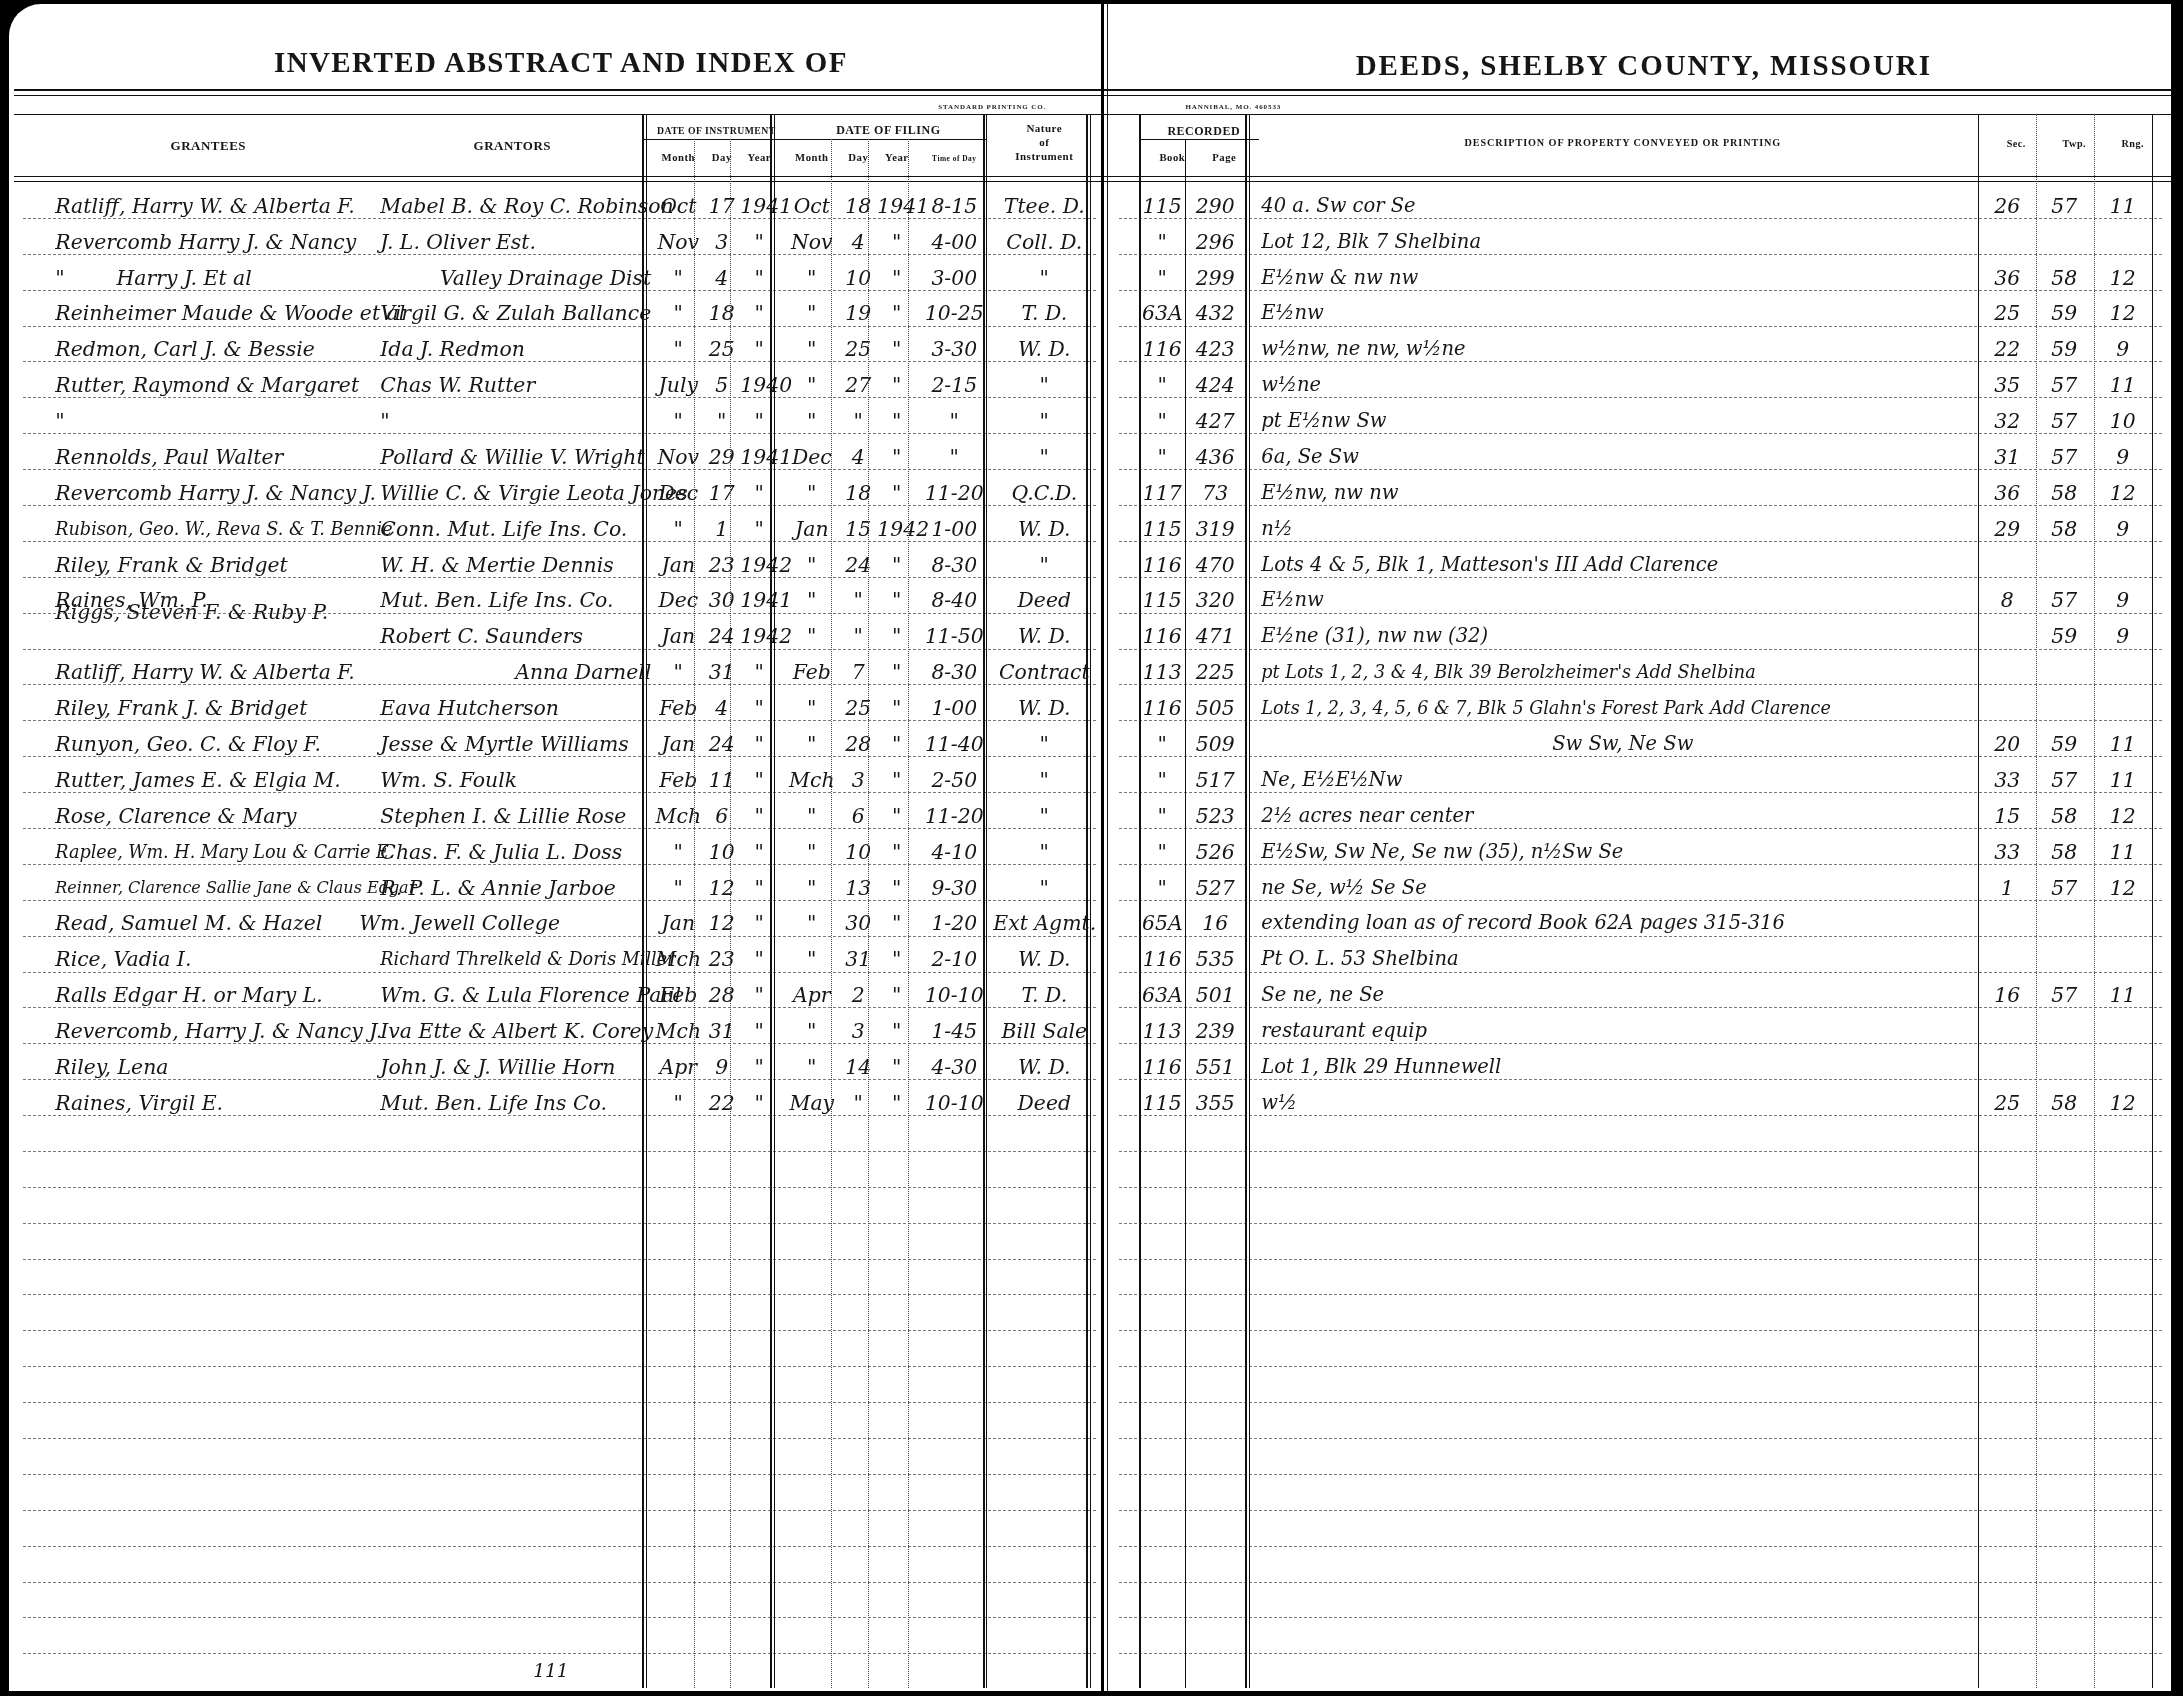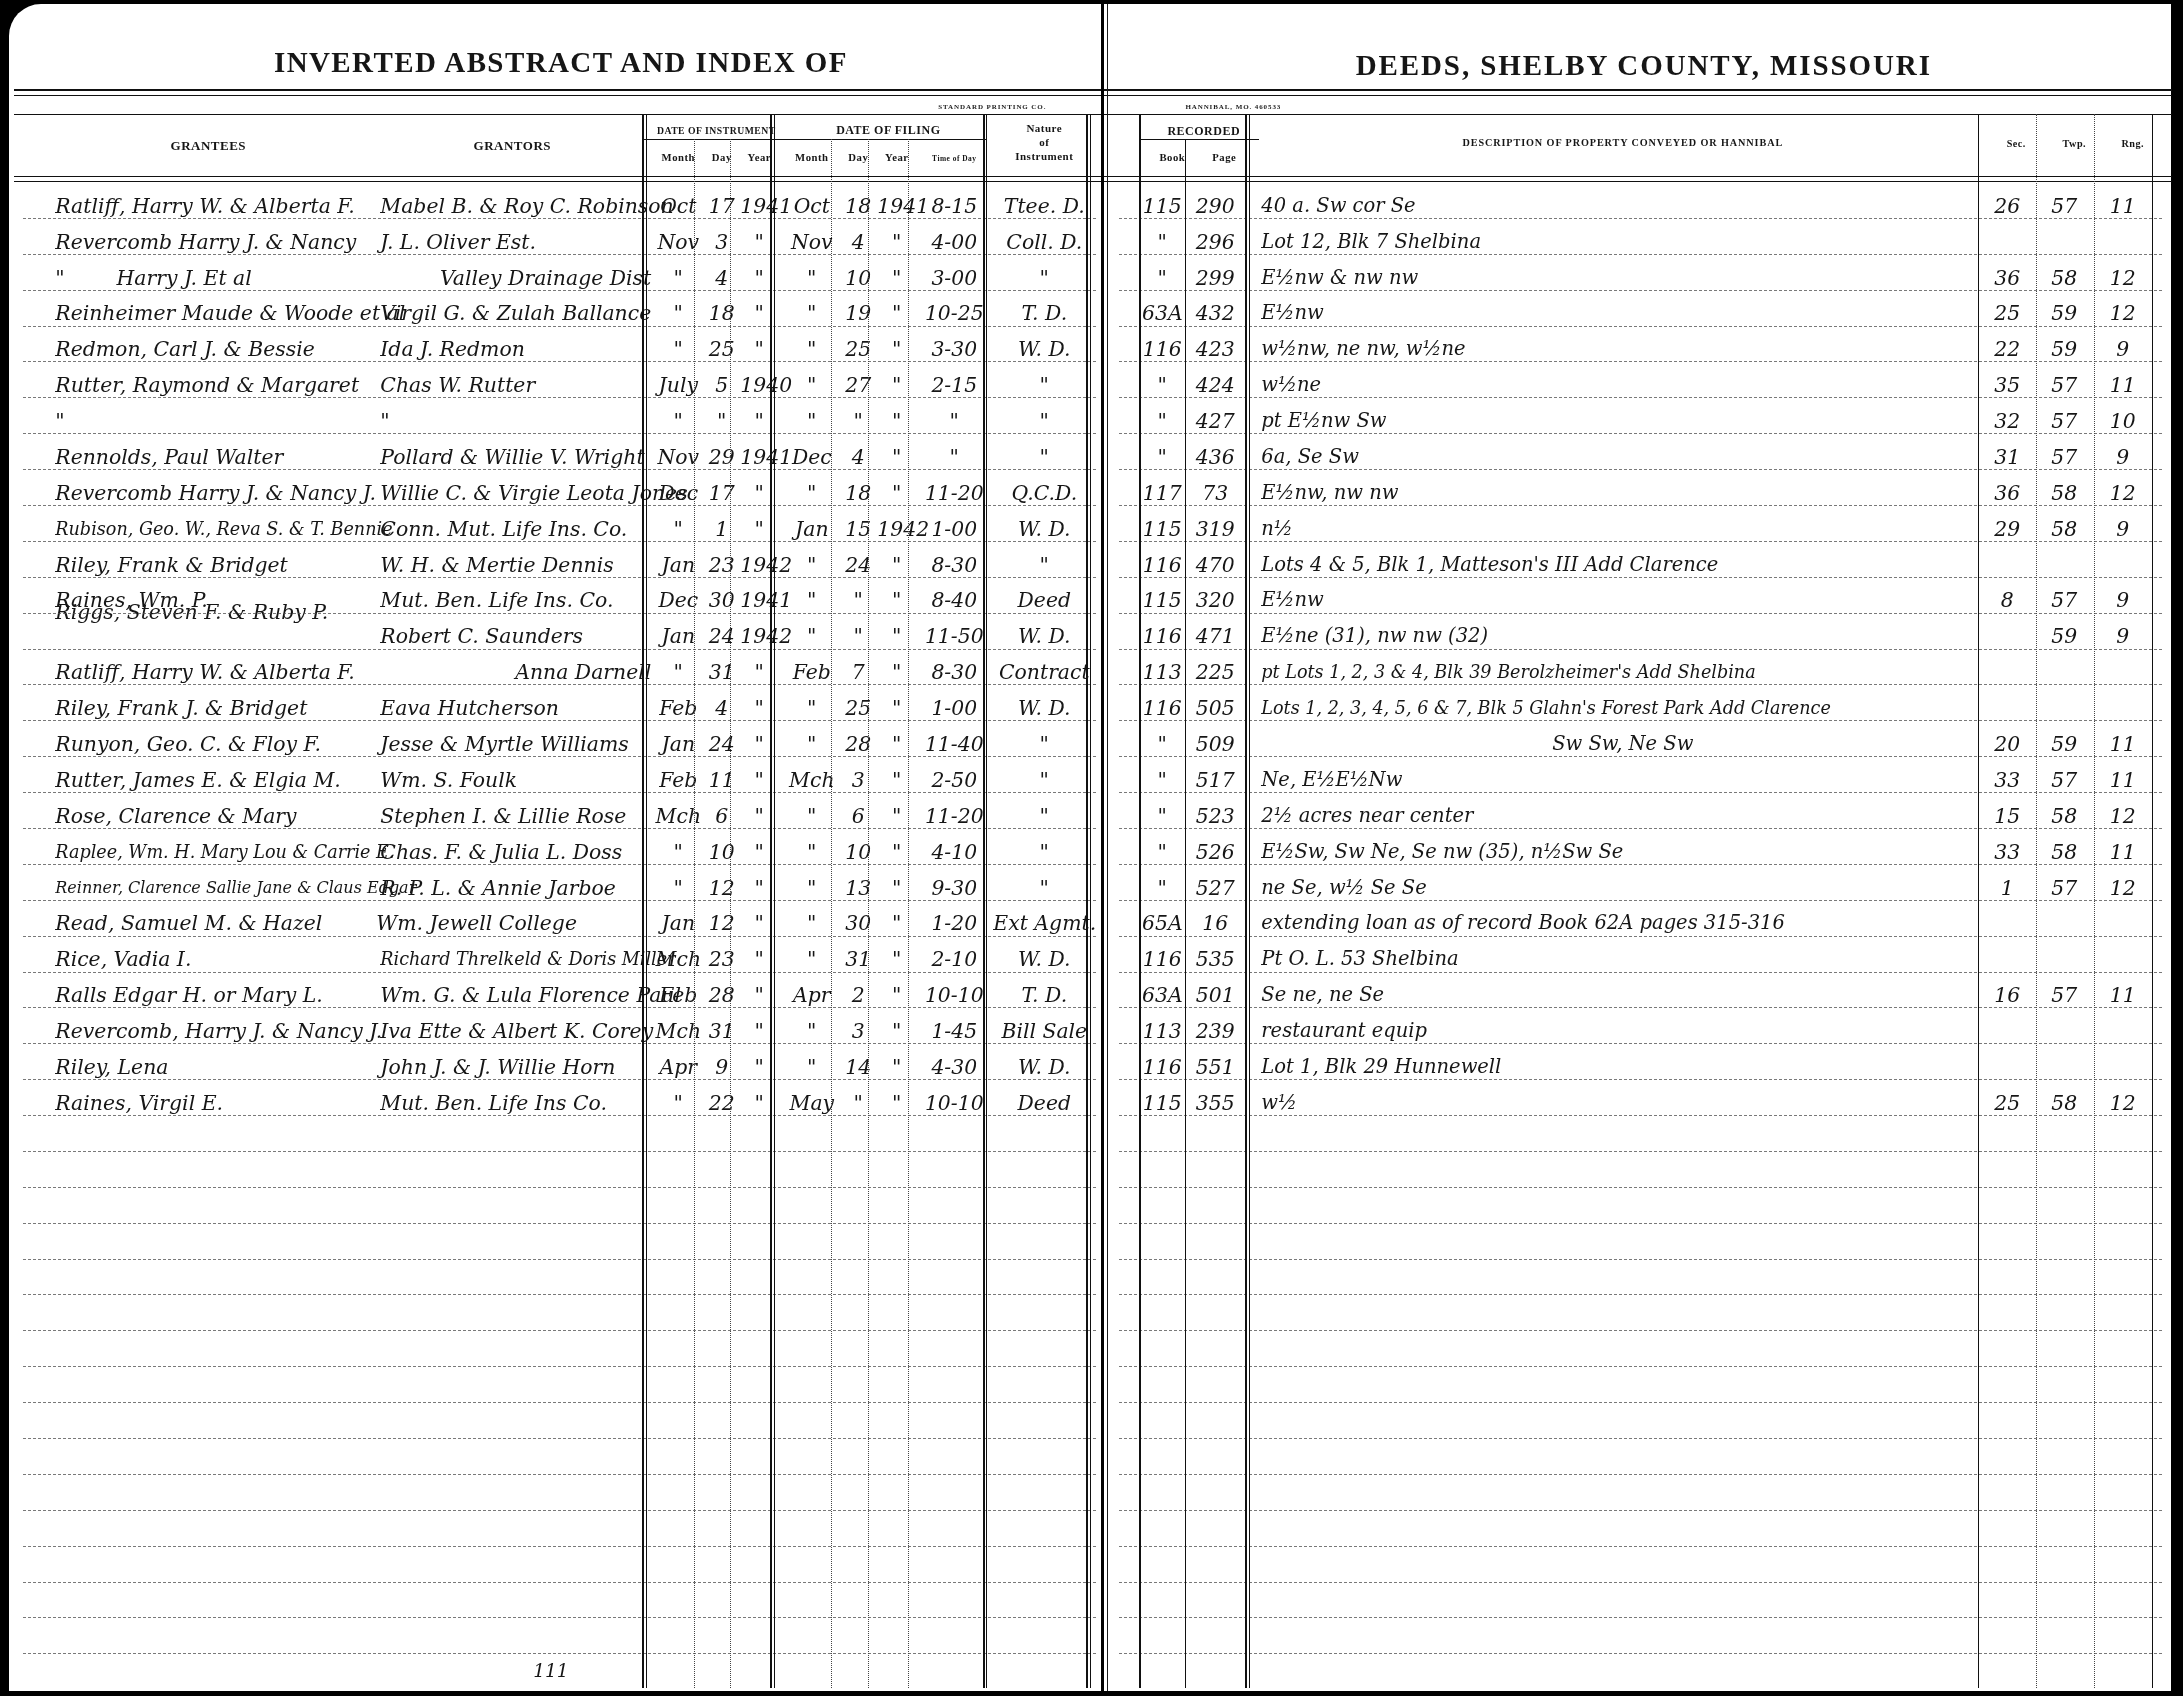--- a/index.html
+++ b/index.html
@@ -42,21 +42,21 @@
     <div class="abs colhead" style="left:831px;top:147px;width:36px;font-size:10.7px;">Day</div>
     <div class="abs colhead" style="left:868px;top:147px;width:39px;font-size:10.7px;">Year</div>
     <div class="abs colhead" style="left:908px;top:150px;width:74px;font-size:7.4px;">Time of Day</div>
     <div class="abs colhead natwrap" style="left:984px;top:117px;width:102px;font-size:11px;">Nature
 of
 Instrument</div>
 
     <div class="abs colhead" style="left:1140px;top:120px;width:109px;font-size:12px;">RECORDED</div>
     <div class="abs colhead" style="left:1141px;top:147px;width:44px;font-size:10.7px;">Book</div>
     <div class="abs colhead" style="left:1186px;top:147px;width:58px;font-size:10.7px;">Page</div>
-    <div class="abs colhead" style="left:1252px;top:133px;width:723px;font-size:10.2px;letter-spacing:0.9px;">DESCRIPTION OF PROPERTY CONVEYED OR HANNIBAL</div>
+    <div class="abs colhead" style="left:1252px;top:133px;width:723px;font-size:10.2px;letter-spacing:0.9px;">DESCRIPTION OF PROPERTY CONVEYED OR PRINTING</div>
     <div class="abs colhead" style="left:1979px;top:134px;width:56px;font-size:10.2px;">Sec.</div>
     <div class="abs colhead" style="left:2037px;top:134px;width:56px;font-size:10.2px;">Twp.</div>
     <div class="abs colhead" style="left:2095px;top:134px;width:57px;font-size:10.2px;">Rng.</div>
 
     <div class="abs hw" style="left:524px;top:1656px;font-size:18.5px;">111</div>
 
     <div id="rows">
         <div>
           <div class="cell hw" style="left: 46px; top: 182px; width: 320px; text-align: left; font-size: 20.4px;">Ratliff, Harry W. &amp; Alberta F.</div>
           <div class="cell hw" style="left: 371px; top: 182px; width: 271px; text-align: left; font-size: 20.4px;">Mabel B. &amp; Roy C. Robinson</div>
@@ -399,21 +399,21 @@
           <div class="cell hw" style="left: 984px; top: 864px; width: 102px; text-align: center; font-size: 20.4px;">"</div>
           <div class="cell hw" style="left: 1131px; top: 864px; width: 44px; text-align: center; font-size: 20.4px;">"</div>
           <div class="cell hw" style="left: 1177px; top: 864px; width: 58px; text-align: center; font-size: 20.4px;">527</div>
           <div class="cell hw" style="left: 1252px; top: 864px; width: 723px; text-align: left; font-size: 19.5px;">ne Se, w½ Se Se</div>
           <div class="cell hw" style="left: 1970px; top: 864px; width: 56px; text-align: center; font-size: 20.4px;">1</div>
           <div class="cell hw" style="left: 2027px; top: 864px; width: 56px; text-align: center; font-size: 20.4px;">57</div>
           <div class="cell hw" style="left: 2085px; top: 864px; width: 57px; text-align: center; font-size: 20.4px;">12</div>
         </div>
         <div>
           <div class="cell hw" style="left: 46px; top: 899px; width: 320px; text-align: left; font-size: 20.4px;">Read, Samuel M. &amp; Hazel</div>
-          <div class="cell hw" style="left: 367px; top: 899px; width: 271px; text-align: left; font-size: 20.4px;">Wm. Jewell College</div>
+          <div class="cell hw" style="left: 350px; top: 899px; width: 271px; text-align: left; font-size: 20.4px;">Wm. Jewell College</div>
           <div class="cell hw" style="left: 645px; top: 899px; width: 48px; text-align: center; font-size: 20.4px;">Jan</div>
           <div class="cell hw" style="left: 695px; top: 899px; width: 35px; text-align: center; font-size: 20.4px;">12</div>
           <div class="cell hw" style="left: 731px; top: 899px; width: 38px; text-align: center; font-size: 20.4px;">"</div>
           <div class="cell hw" style="left: 775px; top: 899px; width: 55px; text-align: center; font-size: 20.4px;">"</div>
           <div class="cell hw" style="left: 831px; top: 899px; width: 36px; text-align: center; font-size: 20.4px;">30</div>
           <div class="cell hw" style="left: 868px; top: 899px; width: 39px; text-align: center; font-size: 20.4px;">"</div>
           <div class="cell hw" style="left: 908px; top: 899px; width: 74px; text-align: center; font-size: 20.4px;">1-20</div>
           <div class="cell hw" style="left: 984px; top: 899px; width: 102px; text-align: center; font-size: 20.4px;">Ext Agmt.</div>
           <div class="cell hw" style="left: 1131px; top: 899px; width: 44px; text-align: center; font-size: 20.4px;">65A</div>
           <div class="cell hw" style="left: 1177px; top: 899px; width: 58px; text-align: center; font-size: 20.4px;">16</div>

